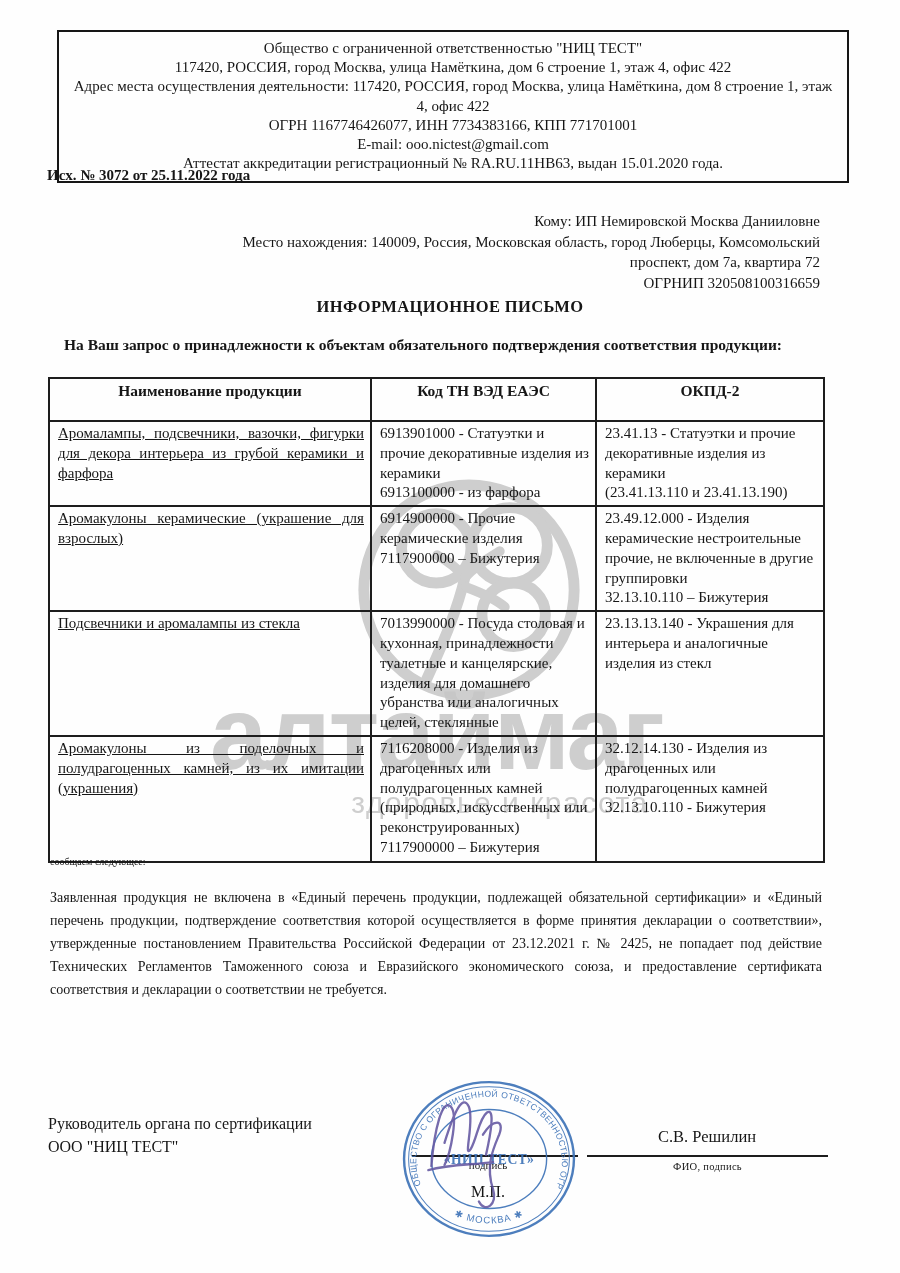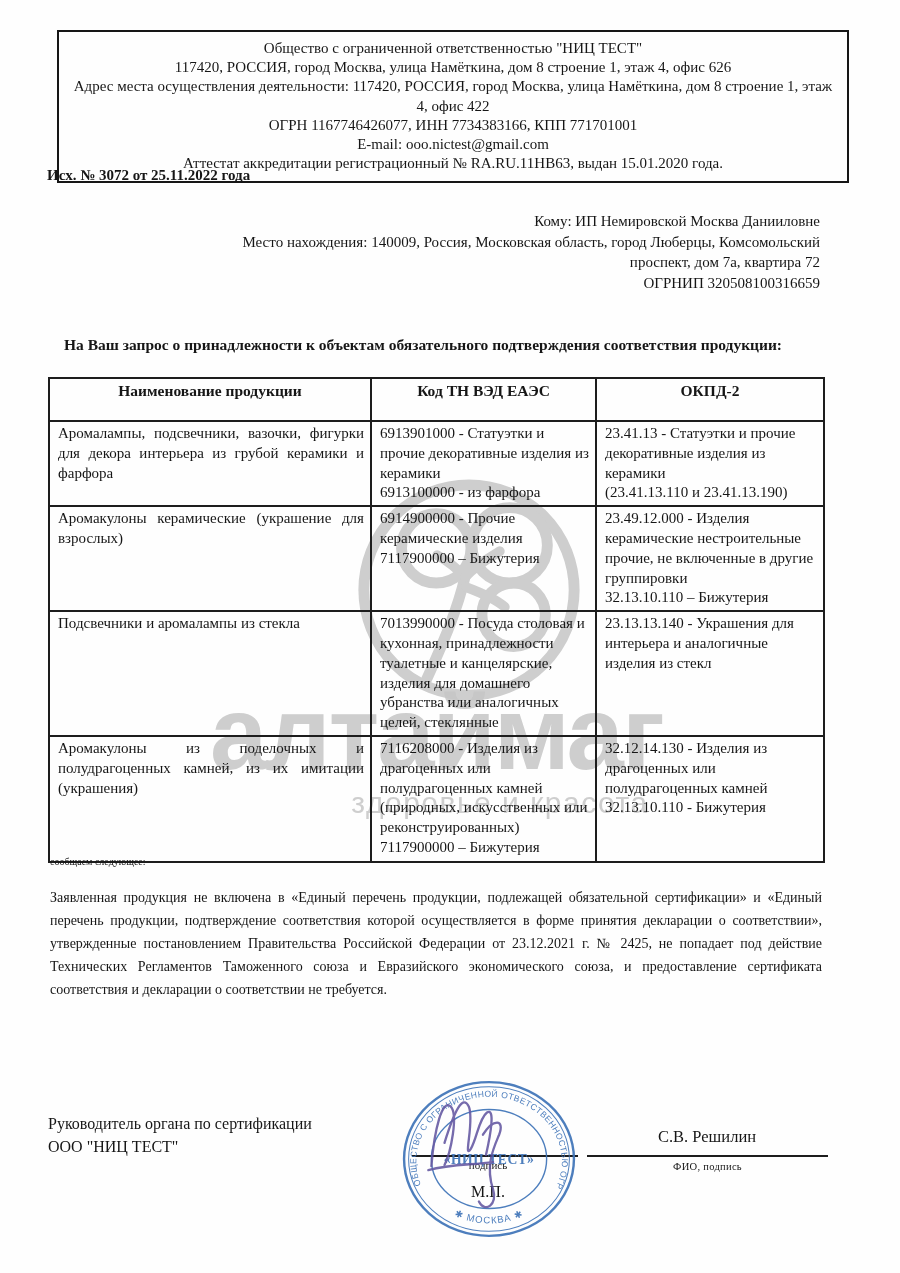--- a/index.html
+++ b/index.html
@@ -34,21 +34,21 @@
 
   
   table.doc-table {
     position:absolute; left:48px; top:377px; width:775px; z-index:2;
     border-collapse:collapse; font-size:15px; table-layout:fixed;
     background:transparent;
   }
   .doc-table th, .doc-table td { border:2px solid #1d1d1d; vertical-align:top; background:transparent; }
   .doc-table th { font-size:15.5px; font-weight:bold; text-align:center; padding:3px 4px 4px 4px; height:34px; }
   .doc-table td { padding:2px 6px 2px 8px; line-height:1.32; white-space:pre-line; }
-  .doc-table td.c1 { text-align:justify; }
+  .doc-table td.c1 { text-align:justify;text-decoration:underline; }
   tr.r1 { height:81px; } tr.r2 { height:95px; } tr.r3 { height:114px; } tr.r4 { height:126px; }
 
   .lead-line { position:absolute; left:50px; top:856px; font-size:10px; z-index:2; }
   .para { position:absolute; left:50px; width:772px; font-size:14px; line-height:23px; text-align:justify; z-index:2; }
   .para-1 { top:886px; }
   .para-2 { top:1030px; }
 
   
   .role-block { position:absolute; left:48px; top:1112px; font-size:16px; line-height:23px; z-index:2; }
   .sign-line-left  { position:absolute; left:412px; top:1155px; width:166px; border-top:2px solid #1d1d1d; z-index:2; }
@@ -73,36 +73,37 @@
     <path d="M 80 220 C 102 172 114 142 121 112" stroke-width="11"></path>
     <path d="M 121 112 C 112 102 102 95 93 90" stroke-width="10"></path>
     <path d="M 121 112 C 132 100 146 92 156 86" stroke-width="10"></path>
     <path d="M 122 122 C 138 128 152 134 161 142" stroke-width="10"></path>
   </svg>
   <div class="wm wm-tagline">здоровье и красота</div>
   <div class="wm wm-brand">алтаймаг</div>
 
   <div class="letterhead">
     <div>Общество с ограниченной ответственностью "НИЦ ТЕСТ"</div>
-    <div>117420, РОССИЯ, город Москва, улица Намёткина, дом 8 строение 1, этаж 4, офис 626</div>
+    <div>117420, РОССИЯ, город Москва, улица Намёткина, дом 6 строение 1, этаж 4, офис 422</div>
     <div>Адрес места осуществления деятельности: 117420, РОССИЯ, город Москва, улица Намёткина, дом 8 строение 1, этаж 4, офис 422</div>
     <div>ОГРН 1167746426077, ИНН 7734383166, КПП 771701001</div>
     <div>E-mail: ooo.nictest@gmail.com</div>
     <div>Аттестат аккредитации регистрационный № RA.RU.11НВ63, выдан 15.01.2020 года.</div>
   </div>
 
   <div class="ref-line">Исх. № 3072 от 25.11.2022 года</div>
 
   <div class="recipient">
     <div>Кому: ИП Немировской Москва Данииловне</div>
     <div>Место нахождения: 140009, Россия, Московская область, город Люберцы, Комсомольский</div>
     <div>проспект, дом 7а, квартира 72</div>
     <div>ОГРНИП 320508100316659</div>
   </div>
 
+  <div class="doc-title">ИНФОРМАЦИОННОЕ ПИСЬМО</div>
   <div class="intro">На Ваш запрос о принадлежности к объектам обязательного подтверждения соответствия продукции:</div>
 
   <table class="doc-table">
     <colgroup>
         <col style="width:322px">
         <col style="width:225px">
         <col style="width:228px">
       </colgroup>
     <thead>
       <tr>

